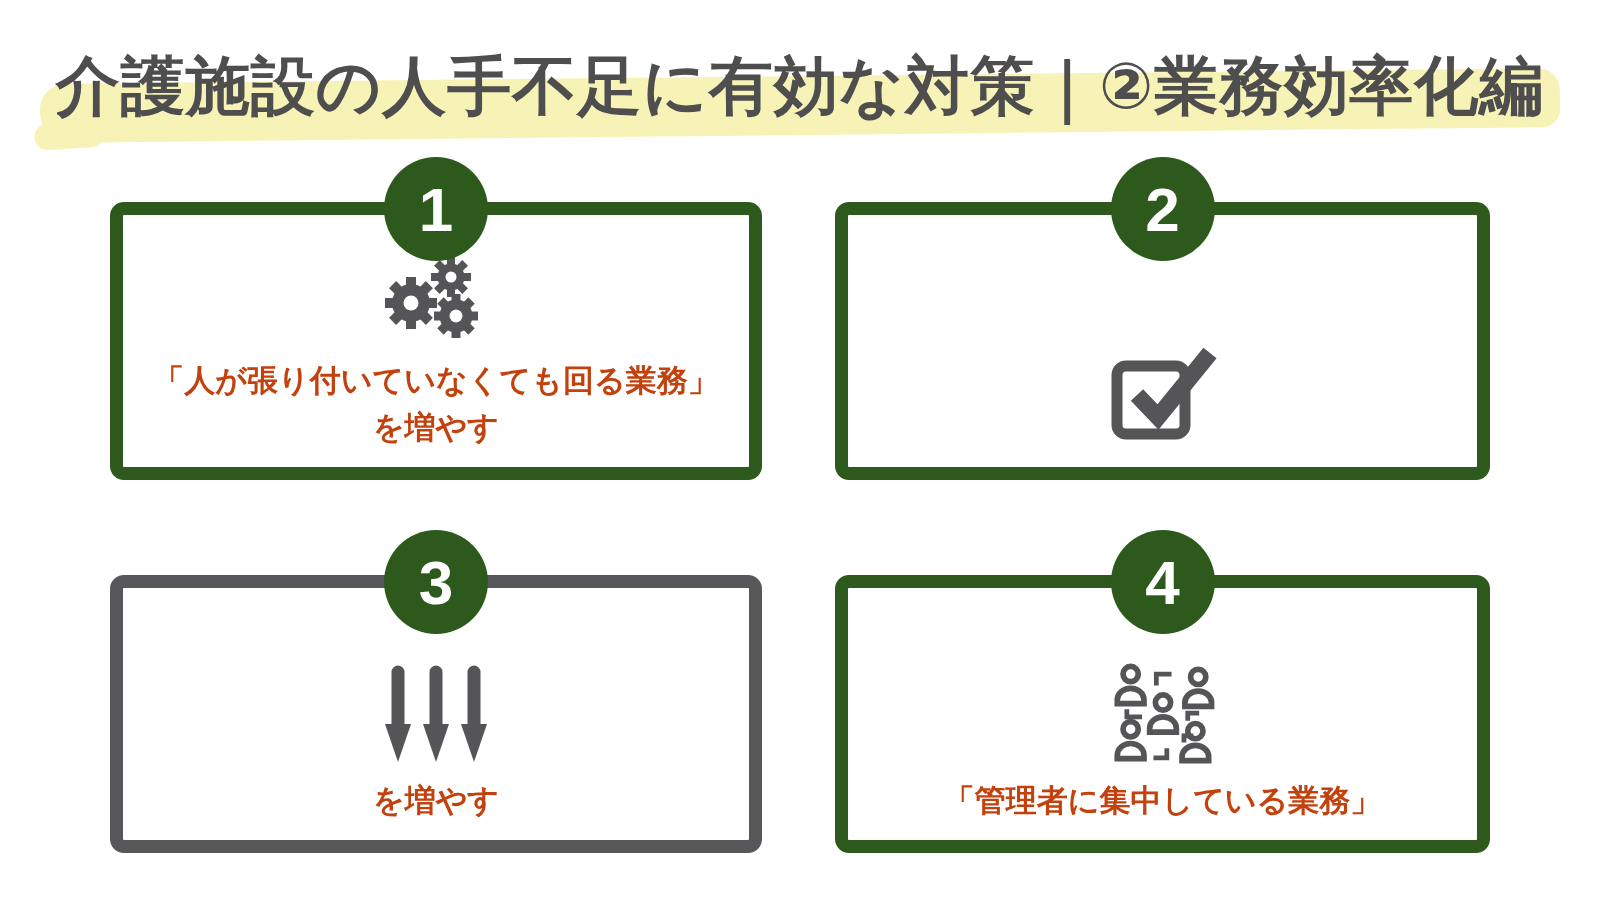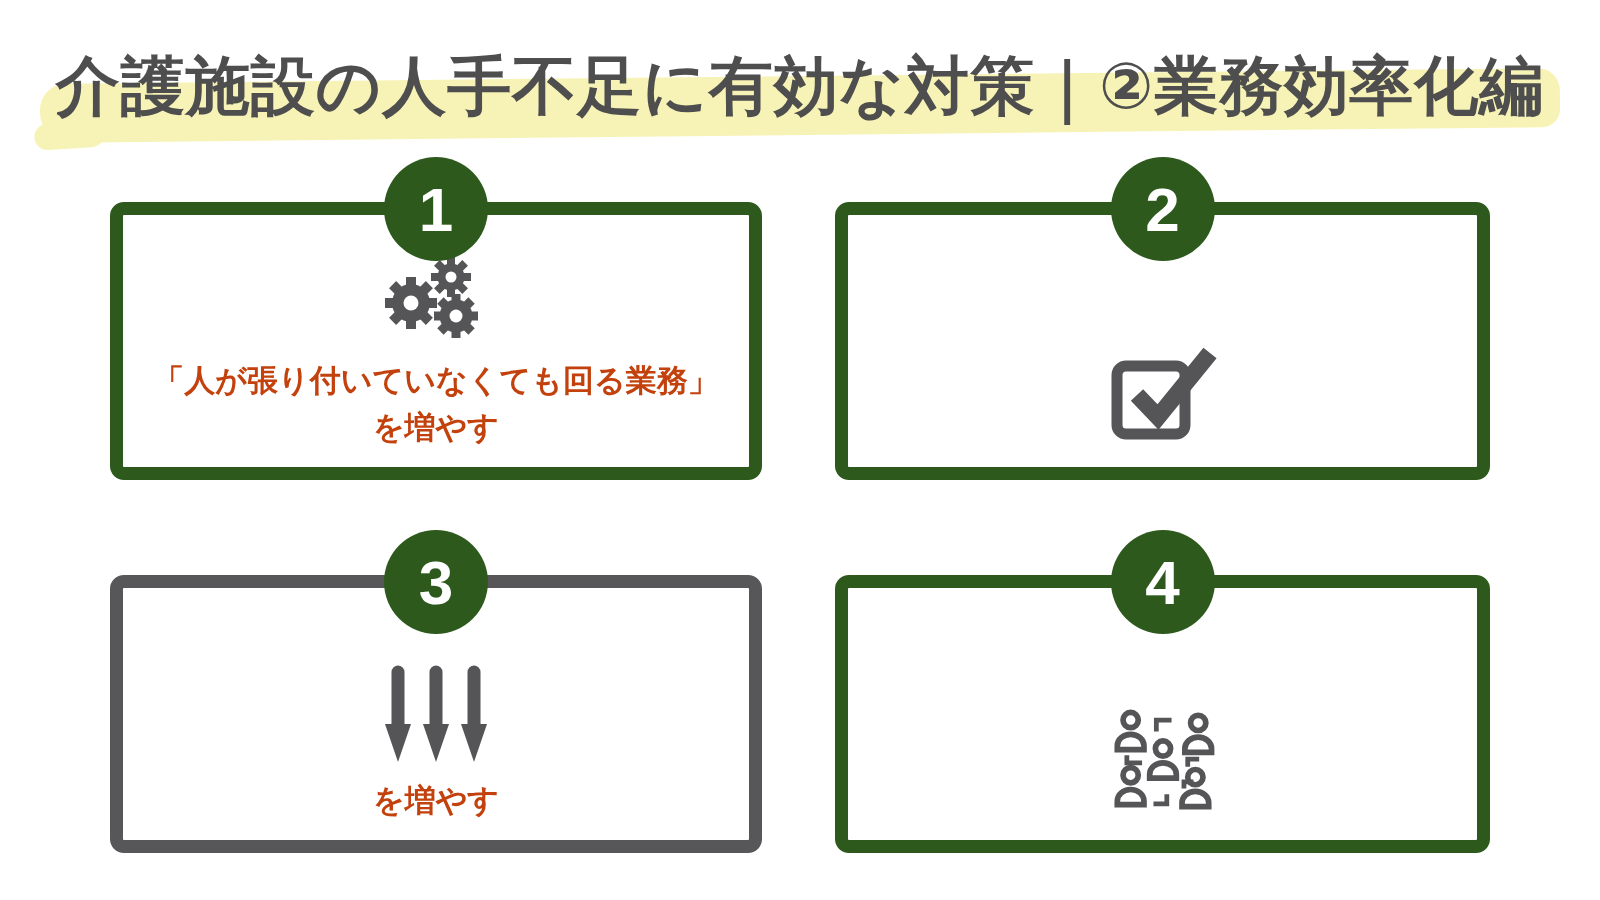--- a/index.html
+++ b/index.html
@@ -172,16 +172,17 @@
         <g fill="none" stroke="currentColor" stroke-width="5">
           <path d="M24 51 v8 h16"></path>
           <path d="M55 26 v-12 h16"></path>
           <path d="M100 55 h-12 v8"></path>
           <path d="M66 92 v10 h-14"></path>
           <path d="M84 86 v-7 h10"></path>
         </g>
       </svg>
     </div>
     <div class="card-text">
+      <div>「管理者に集中している業務」</div>
     </div>
   </div>
 
 </div>
 
 </body></html>

